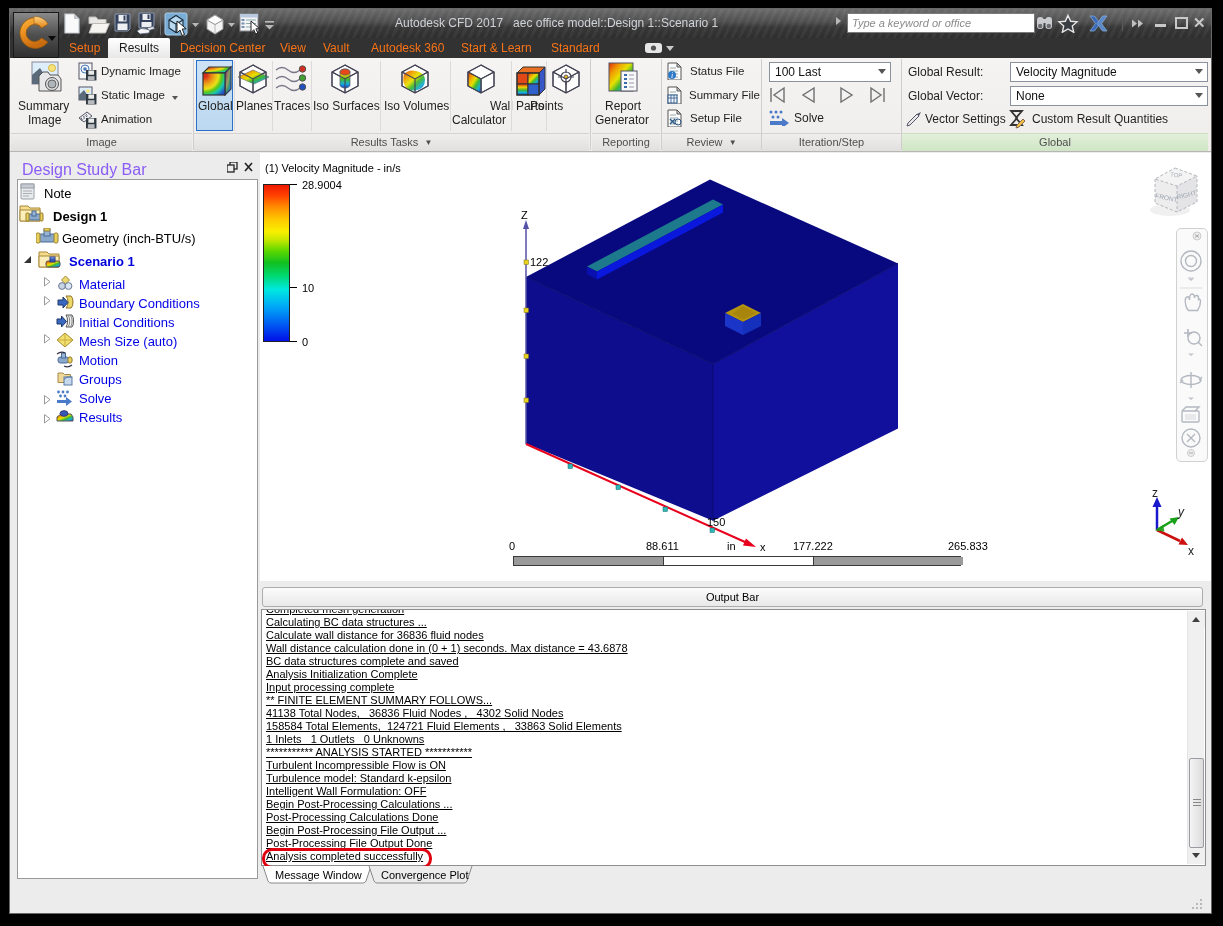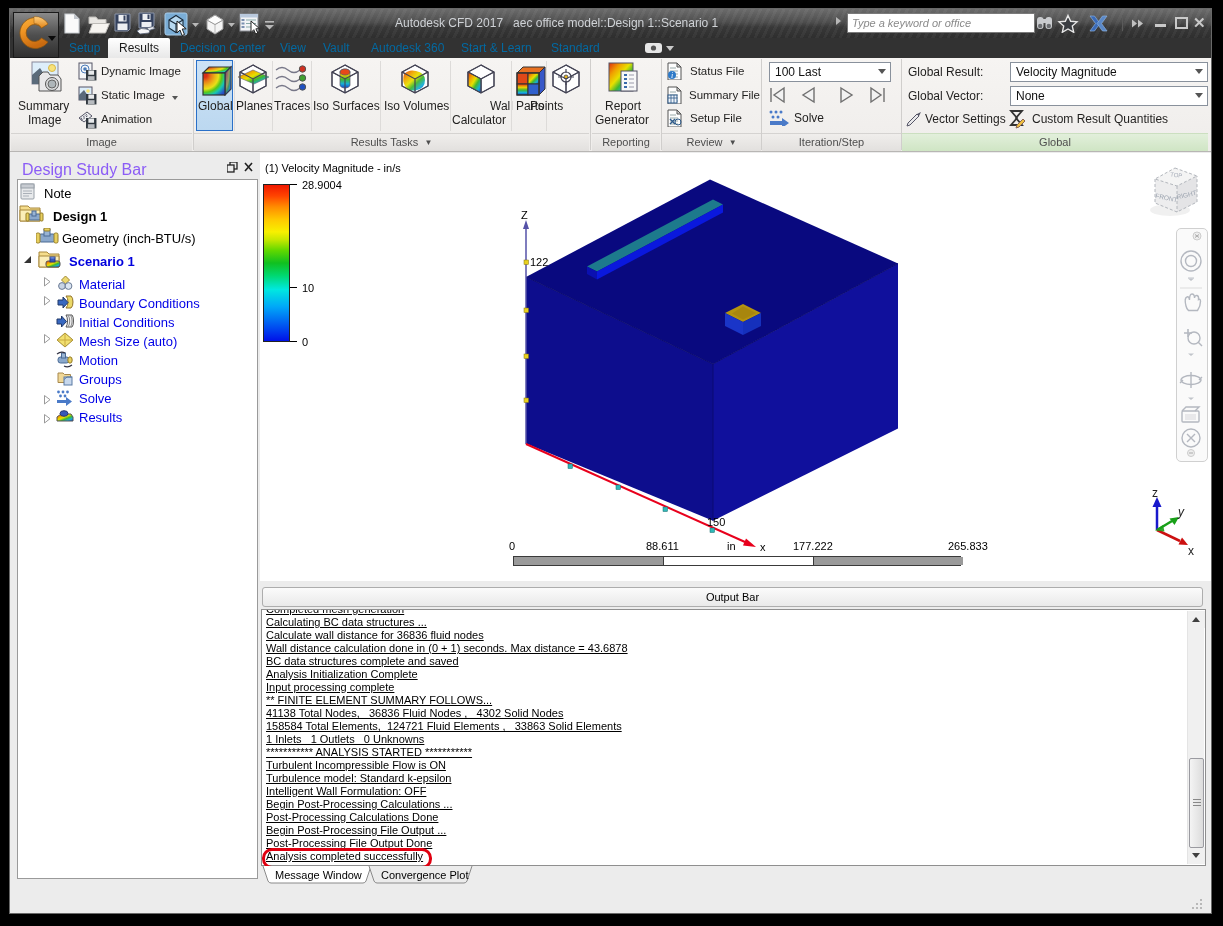--- a/index.html
+++ b/index.html
@@ -5,21 +5,21 @@
 html,body{margin:0;padding:0;}
 body{width:1223px;height:926px;background:#000;position:relative;overflow:hidden;
      font-family:"Liberation Sans",sans-serif;}
 .abs{position:absolute;}
 #win{position:absolute;left:10px;top:9px;width:1201px;height:904px;background:#ececec;outline:1px solid #686868;}
 
 #titlebar{position:absolute;left:10px;top:9px;width:1201px;height:29px;
   background:repeating-linear-gradient(115deg,rgba(255,255,255,0.045) 0 3px,rgba(255,255,255,0) 3px 7px),
   linear-gradient(180deg,#6b6b6b 0%,#4e4e4e 45%,#383838 62%,#2e2e2e 100%);}
 #menubar{position:absolute;left:10px;top:38px;width:1201px;height:20px;background:#323232;}
-.menuitem{position:absolute;top:41px;font-size:12px;color:#0369a1;}
+.menuitem{position:absolute;top:41px;font-size:12px;color:#f97316;}
 #appbtn{position:absolute;left:13px;top:12px;width:44px;height:44px;
   background:linear-gradient(180deg,#8a8a8a,#4f4f4f 50%,#303030);border:1px solid #1a1a1a;}
 #titletext{position:absolute;top:16px;left:395px;font-size:12px;color:#cfd2d6;}
 #searchbox{position:absolute;left:847px;top:13px;width:182px;height:18px;background:#fff;
   border:1px solid #7a7a7a;font-size:11px;font-style:italic;color:#8a8a8a;line-height:18px;padding-left:4px;}
 
 #ribbon{position:absolute;left:10px;top:58px;width:1201px;height:93px;
   background:linear-gradient(180deg,#f6f4f2,#efedeb);border-bottom:1px solid #b8b6b4;}
 .glabel{position:absolute;top:133px;height:17px;font-size:11px;color:#4e4e4e;text-align:center;
   background:linear-gradient(180deg,#f0eeec,#e2e0de);border-top:1px solid #d5d3d1;line-height:16px;}

